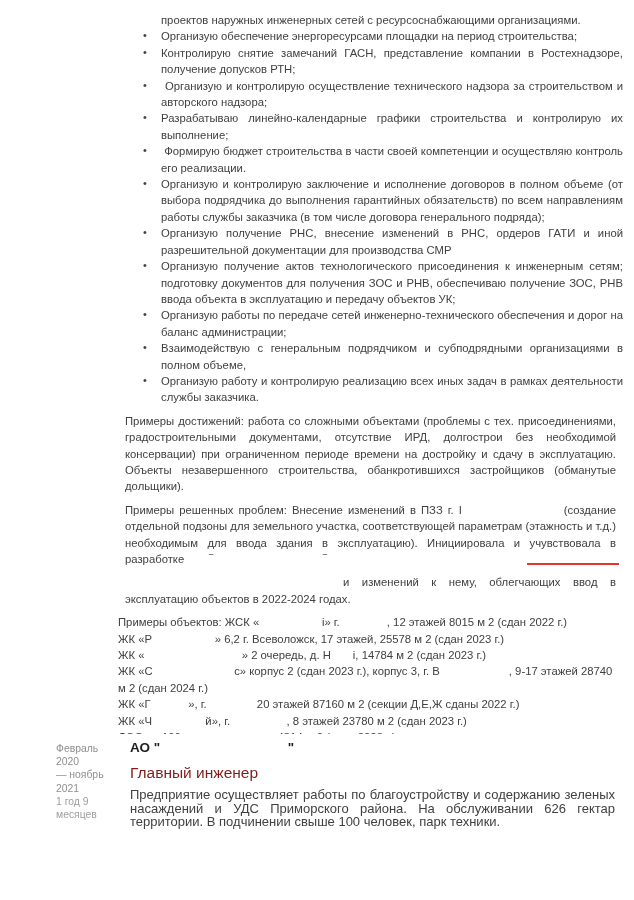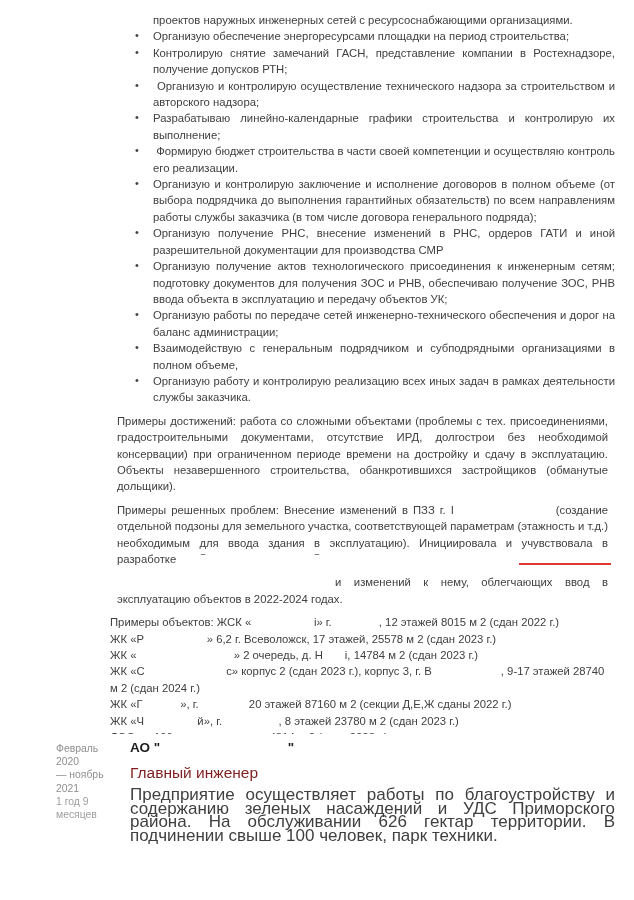--- a/index.html
+++ b/index.html
@@ -1,33 +1,33 @@
 <!DOCTYPE html>
 <html><head>
 <meta charset="utf-8">
 <style>
   html,body{margin:0;padding:0;background:#ffffff;}
   .page{position:relative;width:634px;height:900px;background:#ffffff;overflow:hidden;
         font-family:"Liberation Sans","DejaVu Sans",sans-serif;color:#404040;}
-  .content{position:absolute;left:110px;top:12px;width:505px;max-height:722px;overflow:hidden;
+  .content{position:absolute;left:118px;top:12px;width:505px;max-height:722px;overflow:hidden;
            font-size:11.3px;line-height:16.4px;}
   .cont-line{padding-left:43px;text-align:left;}
   .bullet-item{position:relative;padding-left:43px;text-align:justify;}
   .dot{position:absolute;left:25px;top:-1px;font-size:11px;}
   .para{margin:7px;text-align:justify;}
   .para.indent{text-indent:218px;}
   .objline{white-space:pre-wrap;text-align:left;}
   .spell-error{border-bottom:2px solid #e1382d;padding:0 3px 14px 3px;margin:0 -3px;}
   .exp{position:absolute;left:38px;top:740px;width:577px;display:flex;}
   .dates{flex:0 0 64px;width:64px;padding-top:2px;font-size:10.4px;line-height:13.2px;color:#8f8f8f;margin-left:18px;}
   .duration{color:#9e9e9e;}
   .expmain{margin-left:10px;width:503px;}
   .company{font-size:13.5px;font-weight:bold;color:#1e1e1e;white-space:pre-wrap;line-height:16px;}
   .position{font-size:15.5px;color:#7f1d1d;margin-top:7px;line-height:19px;}
-  .desc{margin:6px 0 0 0;font-size:17px;line-height:13.6px;text-align:justify;color:#404040;}
+  .desc{margin:6px 0 0 0;font-size:13px;line-height:13.6px;text-align:justify;color:#404040;}
 </style>
 </head>
 <body>
 
 <div class="page">
 
   <div class="content">
     <div class="cont-line">проектов наружных инженерных сетей с ресурсоснабжающими организациями.</div>
 
     <div id="bullets">

